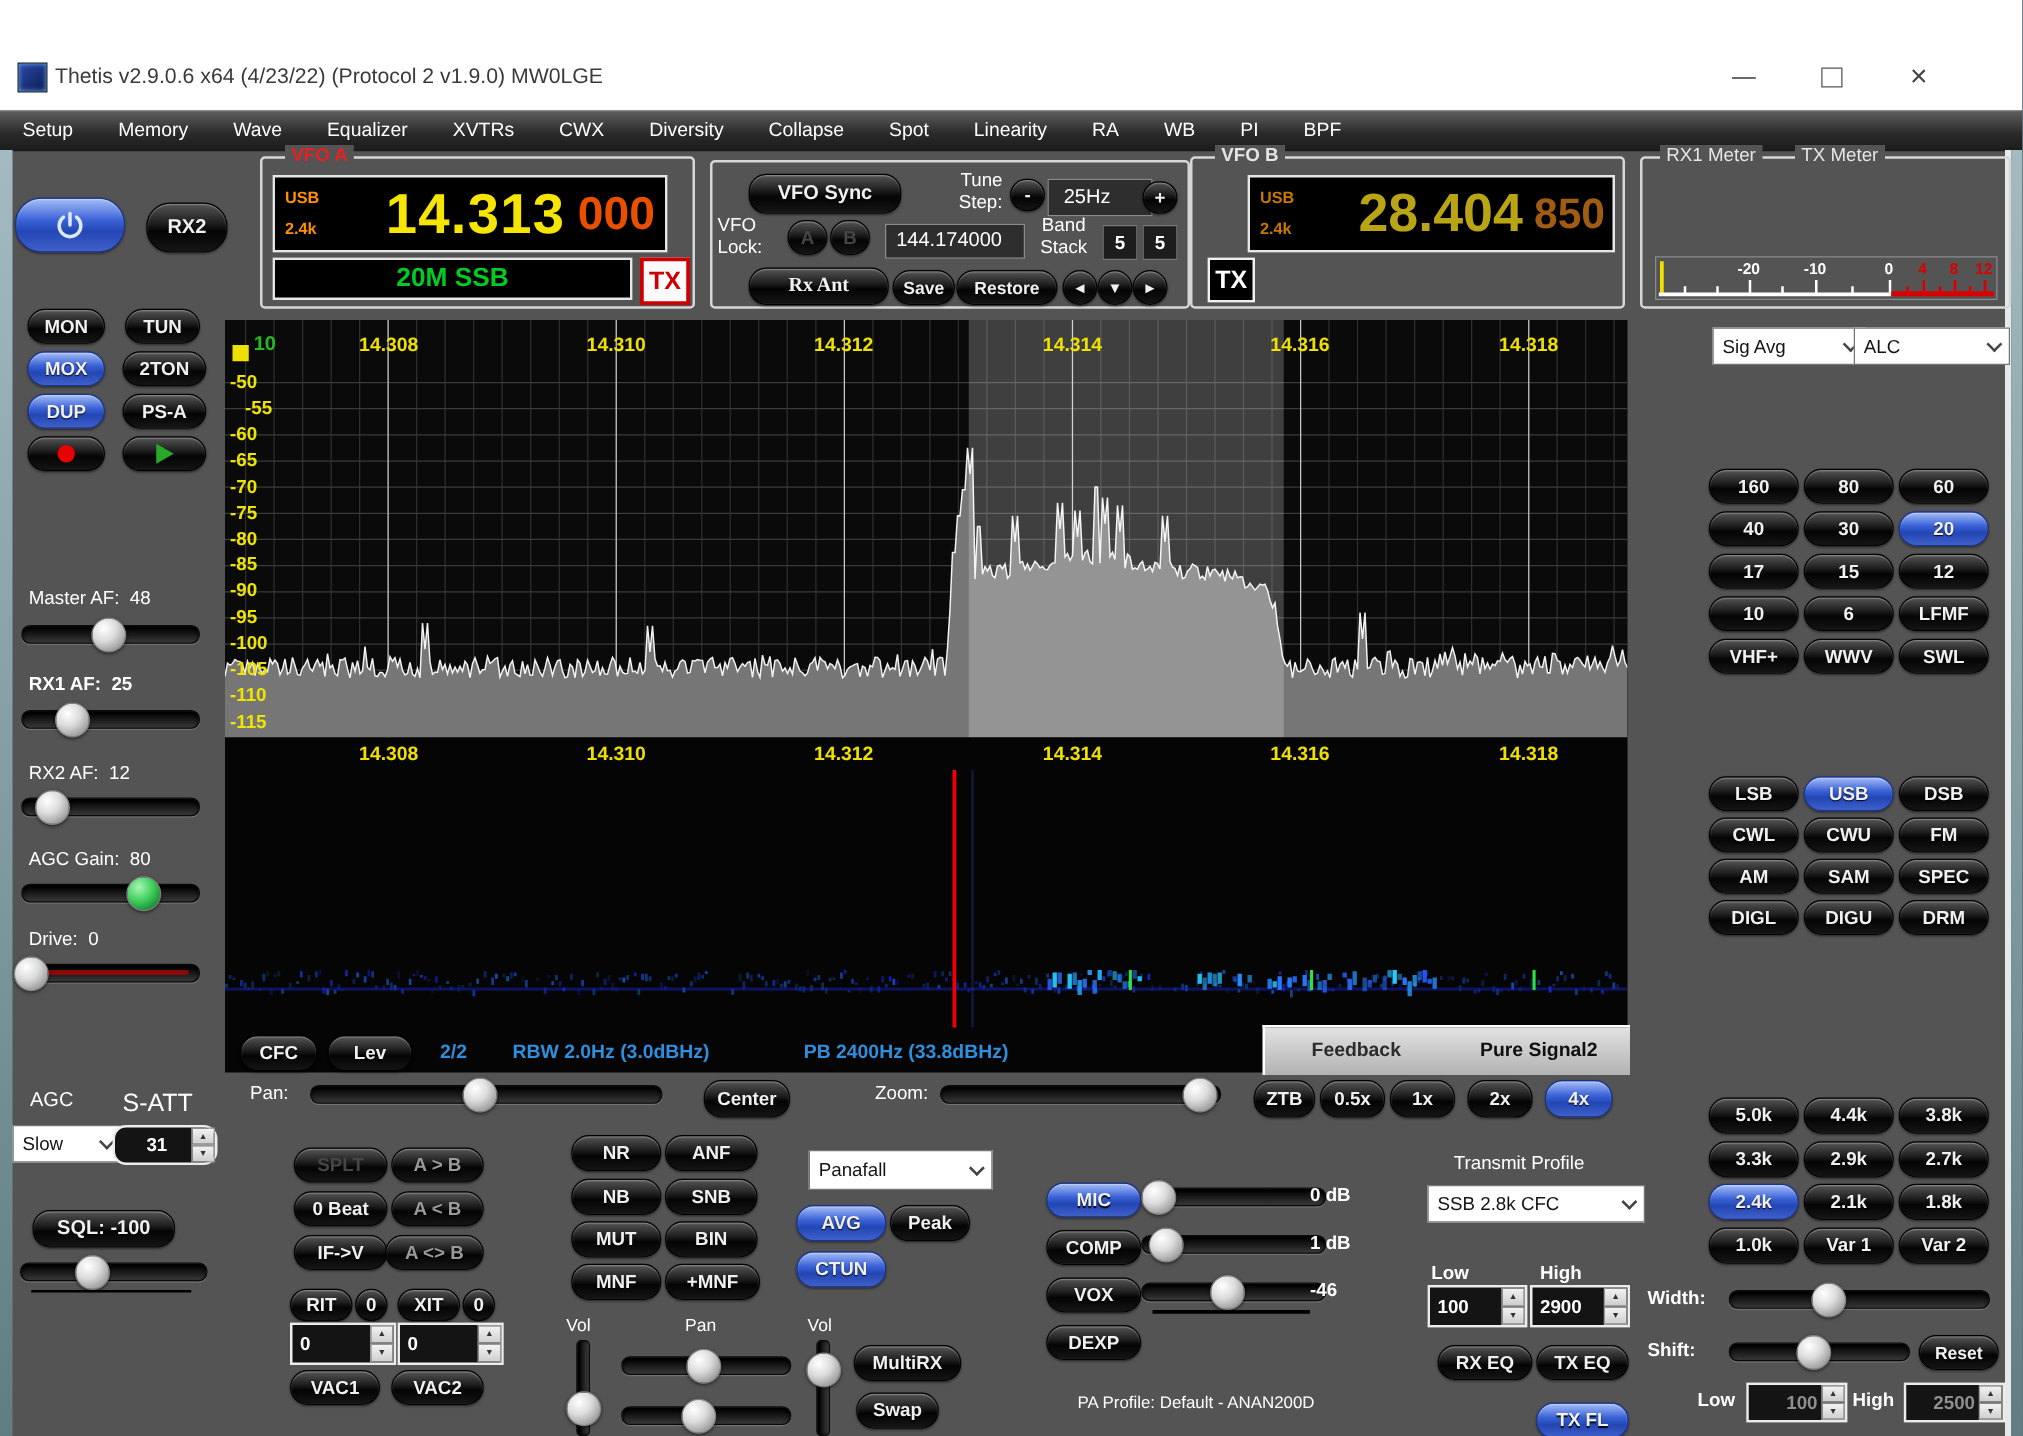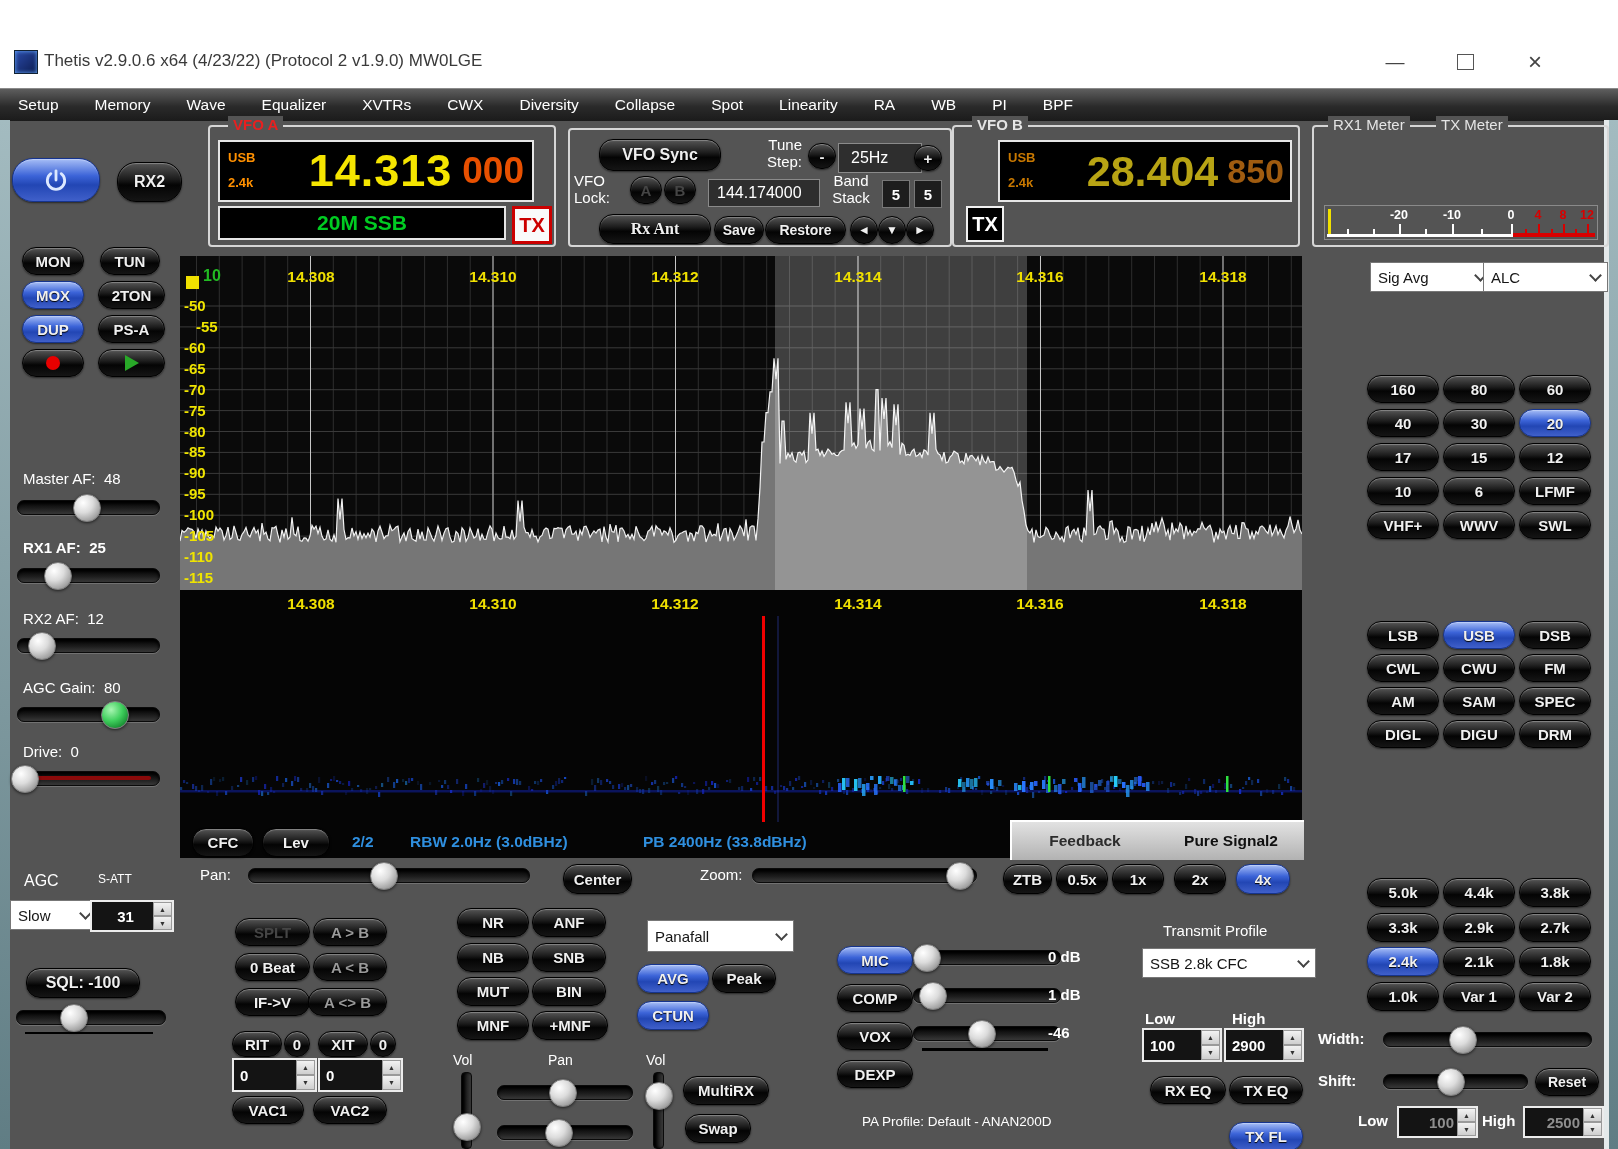--- a/index.html
+++ b/index.html
@@ -768,26 +768,26 @@
   <div class="abs lbl b" style="left:1482px;top:1112px;">High</div>
   <div class="spin gray" style="left:1523px;top:1106px;width:77px;height:28px;">
     <div class="val">2500</div>
     <div class="arrows">
         <div class="ar">▲</div>
         <div class="ar">▼</div>
       </div>
   </div>
 
   <div class="abs lbl" style="left:24px;top:872px;font-size:16px;">AGC</div>
-  <div class="abs lbl" style="left:98px;top:872px;font-size:12px;">S-ATT</div>
+  <div class="abs lbl" style="left:98px;top:872px;font-size:20px;">S-ATT</div>
   <div class="dd" style="left:10px;top:900px;width:72px;height:28px;">
       <span>Slow</span>
       <span class="chev"></span>
     </div>
-  <div class="spin" style="left:90px;top:900px;width:80px;height:28px;">
+  <div class="spin" style="left:90px;top:900px;width:80px;height:28px;border-radius:11px;">
     <div class="val" style="justify-content:center;">31</div>
     <div class="arrows">
         <div class="ar">▲</div>
         <div class="ar">▼</div>
       </div>
   </div>
   <div class="pb" style="left:26px;top:968px;width:112px;height:28px;font-size:16px;">SQL: -100</div>
   <div class="hsl" style="left:16px;top:1004px;width:150px;height:26px;">
       <div class="track"></div>
       <div class="knob" style="left:38%"></div>

